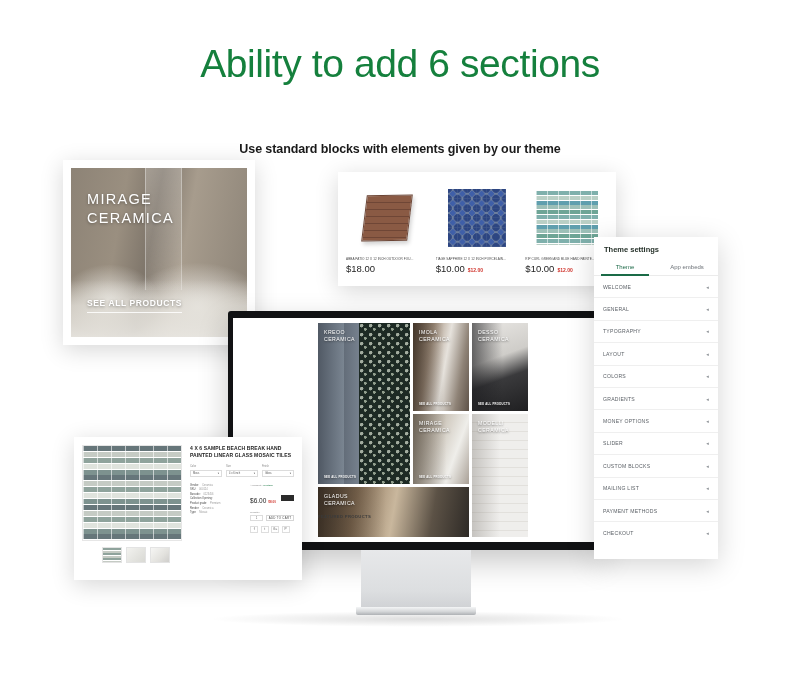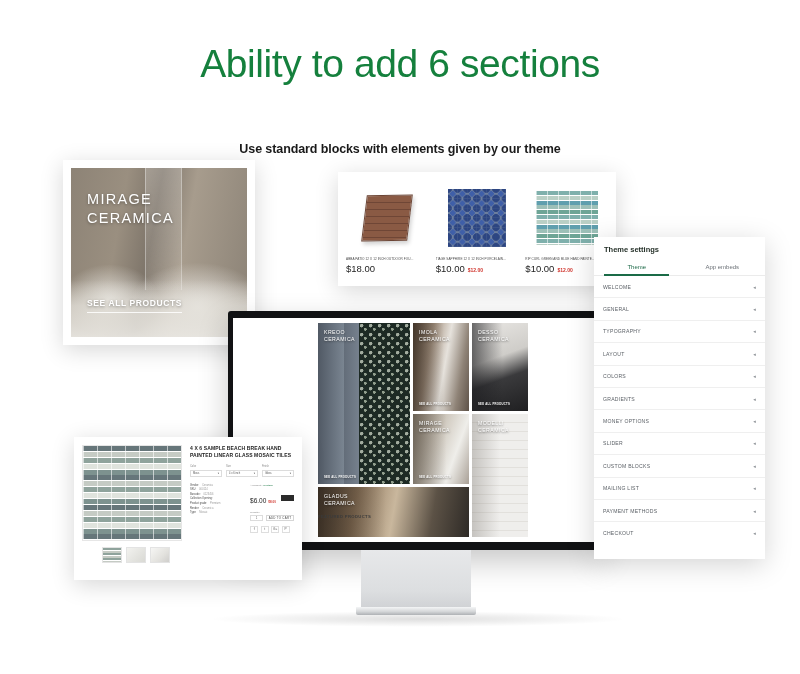--- a/index.html
+++ b/index.html
@@ -263,21 +263,21 @@
   .socials { display:flex; gap:2.5px; margin-top:5px; }
   .soc {
     width:8px; height:7px; border:1px solid #dedede; background:#fff;
     display:flex; align-items:center; justify-content:center;
     font-size:3.2px; color:#555;
   }
 
   
   .settings {
     position:absolute; left:594px; top:237px;
-    width:171px; height:322px;
+    width:124px; height:322px;
     background:#ffffff;
     box-shadow: 0 6px 26px rgba(0,0,0,0.17);
   }
   .settings-title {
     padding:8px 10px 5px; font-size:7.5px; color:#1f2b23; font-weight:bold;
   }
   .settings-tabs { display:flex; border-bottom:1px solid #ebebeb; }
   .stab {
     flex:1; text-align:center; font-size:6px; color:#6d7278;
     padding:5px 0 5px; position:relative;

